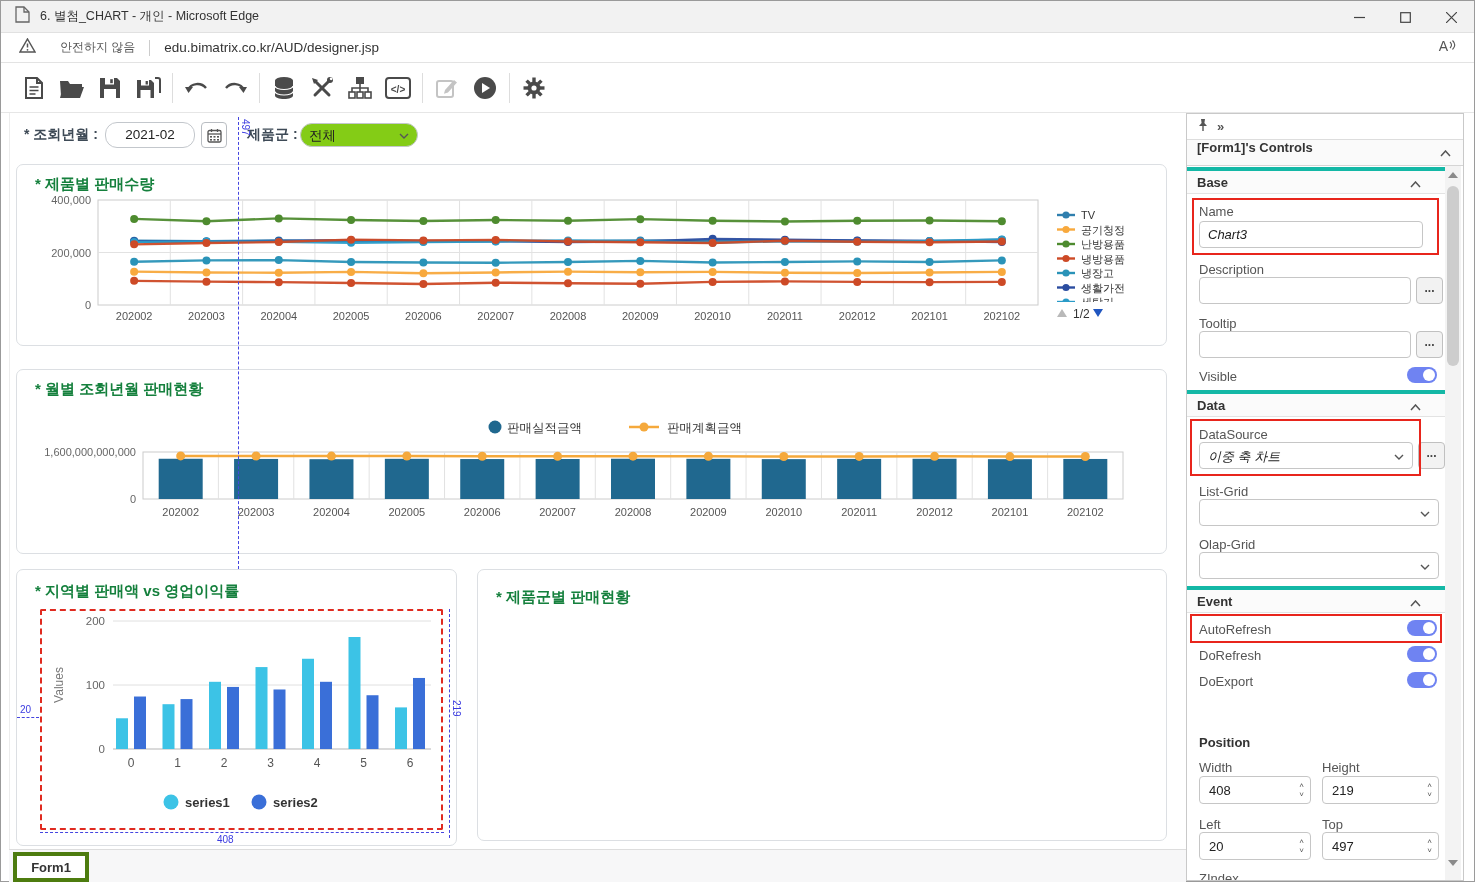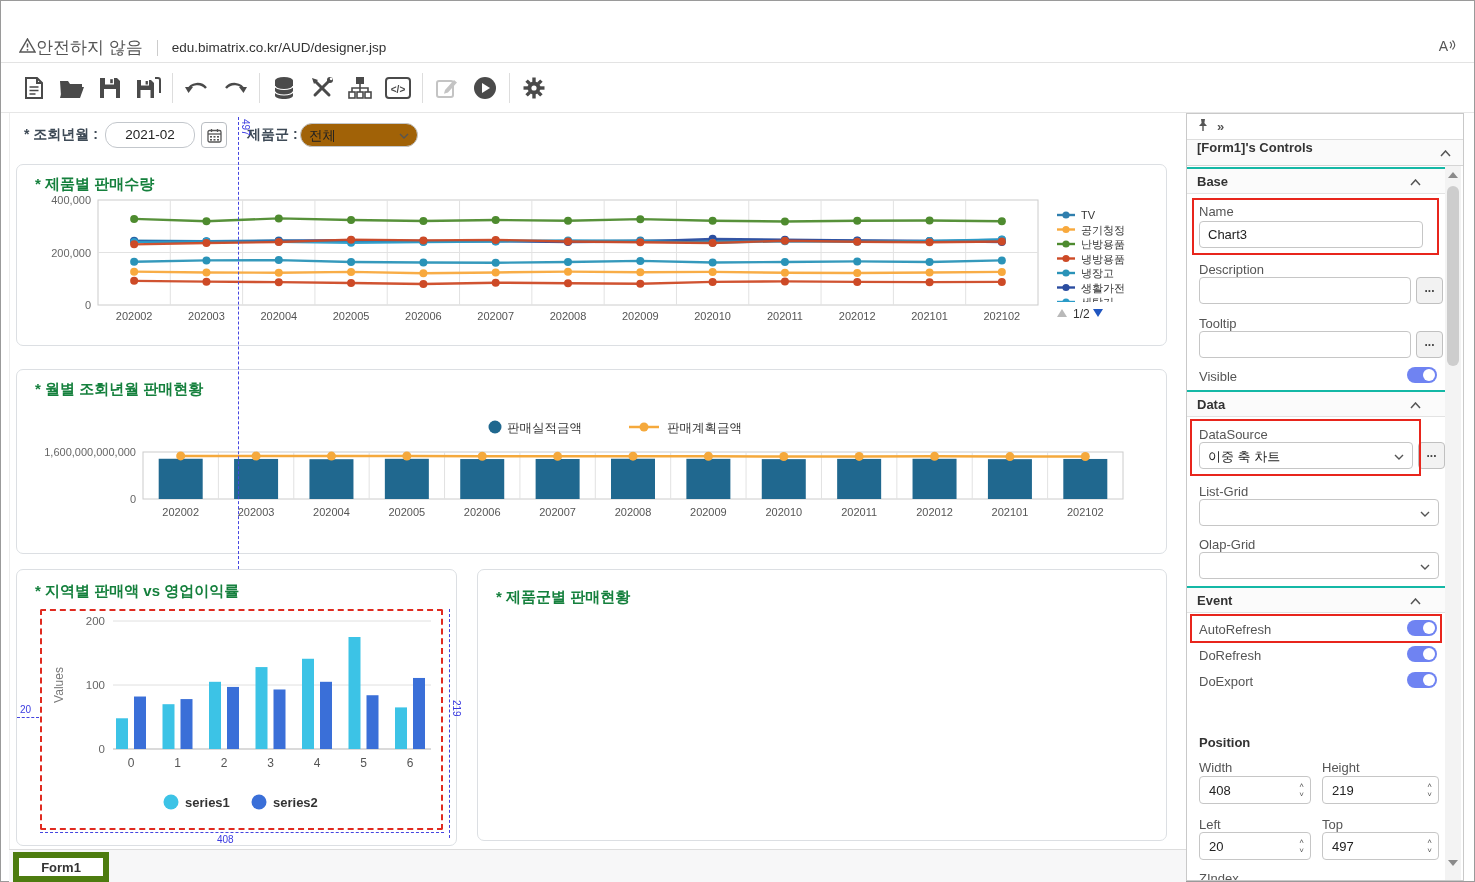--- a/index.html
+++ b/index.html
@@ -11,63 +11,63 @@
   
   .titlebar { position:absolute; left:0; top:0; width:100%; height:32px;
     background:#f2f2f2; border-bottom:1px solid #e1e1e1; display:flex; align-items:center; }
   .titlebar .doc-icon { margin-left:14px; }
   .titlebar .title { margin-left:10px; font-size:12.5px; color:#333; }
   .win-controls { position:absolute; right:0; top:0; height:32px; display:flex; }
   .win-btn { width:46px; height:32px; display:flex; align-items:center; justify-content:center; color:#444; }
   
   .addressbar { position:absolute; left:0; top:32px; width:100%; height:30px; background:#fff;
     border-bottom:1px solid #e3e3e3; display:flex; align-items:center; }
-  .warn-txt { font-size:17px; color:#555; margin-left:0; }
+  .warn-txt { font-size:12px; color:#555; margin-left:24px; }
   .addr-div { width:1px; height:16px; background:#ccc; margin:0 14px; }
   .url { font-size:13.5px; color:#333; }
   .read-aloud { position:absolute; right:18px; top:5px; font-size:14px; color:#555; }
   
   .toolbar { position:absolute; left:0; top:62px; width:100%; height:50px; background:#fff;
     border-bottom:1px solid #e6e6e6; display:flex; align-items:center; }
   .tb-icon { width:38px; height:36px; display:flex; align-items:center; justify-content:center; }
   .tb-sep { width:1px; height:30px; background:#ddd; margin:0 5px; }
   
   .canvas { position:absolute; left:8px; top:112px; width:1177px; height:736px; background:#fff;
     border-left:1px solid #ececec; }
   .fld-label { font-size:14px; color:#3e4a56; font-weight:600; }
   .txt-input { border:1px solid #c3c7cc; border-radius:12px; font-size:13.5px; color:#222;
     background:#fff; }
-  .sel { border:1px solid #c3c7cc; border-radius:12px; background:#a16207; font-size:13.5px; color:#222; }
+  .sel { border:1px solid #c3c7cc; border-radius:12px; background:#84cc16; font-size:13.5px; color:#222; }
   .panel { position:absolute; border:1px solid #dcdfe3; border-radius:7px; background:#fff; }
   .panel-title { position:absolute; left:18px; top:10px; font-size:15px; font-weight:700; color:#15803d; }
   .vguide { border-left:1px dashed #4545e0; }
   .hguide { border-top:1px dashed #4545e0; }
   .guide-lbl { color:#3a3ae0; font-size:10px; }
   .vert-txt { writing-mode:vertical-rl; }
   .sel-rect { border:2px dashed #e02b20; border-radius:2px; }
   
   .bottombar { position:absolute; left:8px; top:848px; width:1177px; height:33px;
     background:#f7f7f8; border-top:1px solid #ddd; }
-  .form-tab { position:absolute; left:4px; top:2px; width:96px; height:30px; background:#fff;
-    border:6px solid #4d7c0f; display:flex; align-items:center; justify-content:center;
+  .form-tab { position:absolute; left:4px; top:2px; width:76px; height:30px; background:#fff;
+    border:4px solid #4d7c0f; display:flex; align-items:center; justify-content:center;
     font-size:13px; font-weight:600; color:#333; }
   
   .props { position:absolute; left:1185px; top:112px; width:278px; height:768px; background:#fff;
     border:1px solid #c9c9c9; overflow:hidden; }
   .props-top { position:absolute; left:0; top:0; width:100%; height:26px; border-bottom:1px solid #ddd;
     display:flex; align-items:center; color:#555; }
   .props-hd { position:absolute; left:0; top:26px; width:100%; height:26px; background:#fafafa;
     border-bottom:1px solid #d5d5d5; display:flex; align-items:flex-start; }
   .props-hd span, .sec-hd span { font-size:13px; font-weight:700; color:#333; margin-left:10px; }
   .sec-hd { position:absolute; left:0; width:258px; height:27px; background:#fbfbfb;
-    border-top:2px solid #14b8a6; border-bottom:1px solid #e3e3e3; display:flex; align-items:center; }
+    border-top:4px solid #14b8a6; border-bottom:1px solid #e3e3e3; display:flex; align-items:center; }
   .chev { position:absolute; right:12px; top:10px; }
   .p-lbl { position:absolute; font-size:13px; color:#555; }
   .p-input { position:absolute; height:27px; border:1px solid #c6c6c6; border-radius:4px;
-    background:#fff; font-size:13px; color:#222; padding:5px 8px; }
+    background:#fff; font-size:13px; color:#222; padding:5px 8px;font-style:italic; }
   .dots-btn { position:absolute; width:27px; height:27px; border:1px solid #c0c0c0; border-radius:4px;
     background:#f2f2f2; color:#444; font-size:12px; text-align:center; line-height:20px; font-weight:700; }
   .toggle { position:absolute; width:30px; height:16px; border-radius:9px; background:#6f83f2; }
   .toggle::after { content:''; position:absolute; right:2px; top:2px; width:12px; height:12px;
     border-radius:50%; background:#fff; }
   .red-box { position:absolute; border:2px solid #e8251c; }
   .spin { position:absolute; height:28px; border:1px solid #c6c6c6; border-radius:4px; background:#fff; }
   .spin .val { position:absolute; left:9px; top:6px; font-size:13px; color:#222; }
   .spin .arrows { position:absolute; right:6px; top:4px; color:#555; font-size:8px; line-height:9px; }
   .scrollbar { position:absolute; left:258px; top:52px; width:16px; height:716px; background:#f3f3f3; }
@@ -76,20 +76,46 @@
     border-bottom:6px solid #8a8a8a; }
   .tri-dn { width:0; height:0; border-left:5px solid transparent; border-right:5px solid transparent;
     border-top:6px solid #8a8a8a; }
   svg text { font-family:"Liberation Sans","DejaVu Sans",sans-serif; }
 </style>
 </head>
 <body>
 
 <div class="window">
 
+  <div class="titlebar">
+    <span class="doc-icon">
+      <svg width="15" height="17" viewBox="0 0 15 17">
+          <path d="M1 1 h8 l5 5 v10 h-13 z" fill="none" stroke="#666" stroke-width="1.3"></path>
+          <path d="M9 1 v5 h5" fill="none" stroke="#666" stroke-width="1.3"></path>
+        </svg>
+    </span>
+    <span class="title">6. 별첨_CHART - 개인 - Microsoft Edge</span>
+    <div class="win-controls">
+      <div class="win-btn">
+          <svg width="11" height="11">
+            <line x1="0" y1="5.5" x2="11" y2="5.5" stroke="#444" stroke-width="1.2"></line>
+          </svg>
+        </div>
+      <div class="win-btn">
+          <svg width="11" height="11">
+            <rect x="0.7" y="0.7" width="9.6" height="9.6" fill="none" stroke="#444" stroke-width="1.2"></rect>
+          </svg>
+        </div>
+      <div class="win-btn">
+          <svg width="11" height="11">
+            <path d="M0 0 L11 11 M11 0 L0 11" stroke="#444" stroke-width="1.2"></path>
+          </svg>
+        </div>
+    </div>
+  </div>
 
   <div class="addressbar">
     <span style="margin-left:18px">
       <svg width="17" height="15" viewBox="0 0 17 15">
           <path d="M8.5 1 L16 14 H1 Z" fill="none" stroke="#555" stroke-width="1.5"></path>
           <line x1="8.5" y1="5.5" x2="8.5" y2="9.5" stroke="#555" stroke-width="1.5"></line>
           <circle cx="8.5" cy="11.8" r="0.9" fill="#555"></circle>
         </svg>
     </span>
     <span class="warn-txt">안전하지 않음</span>

